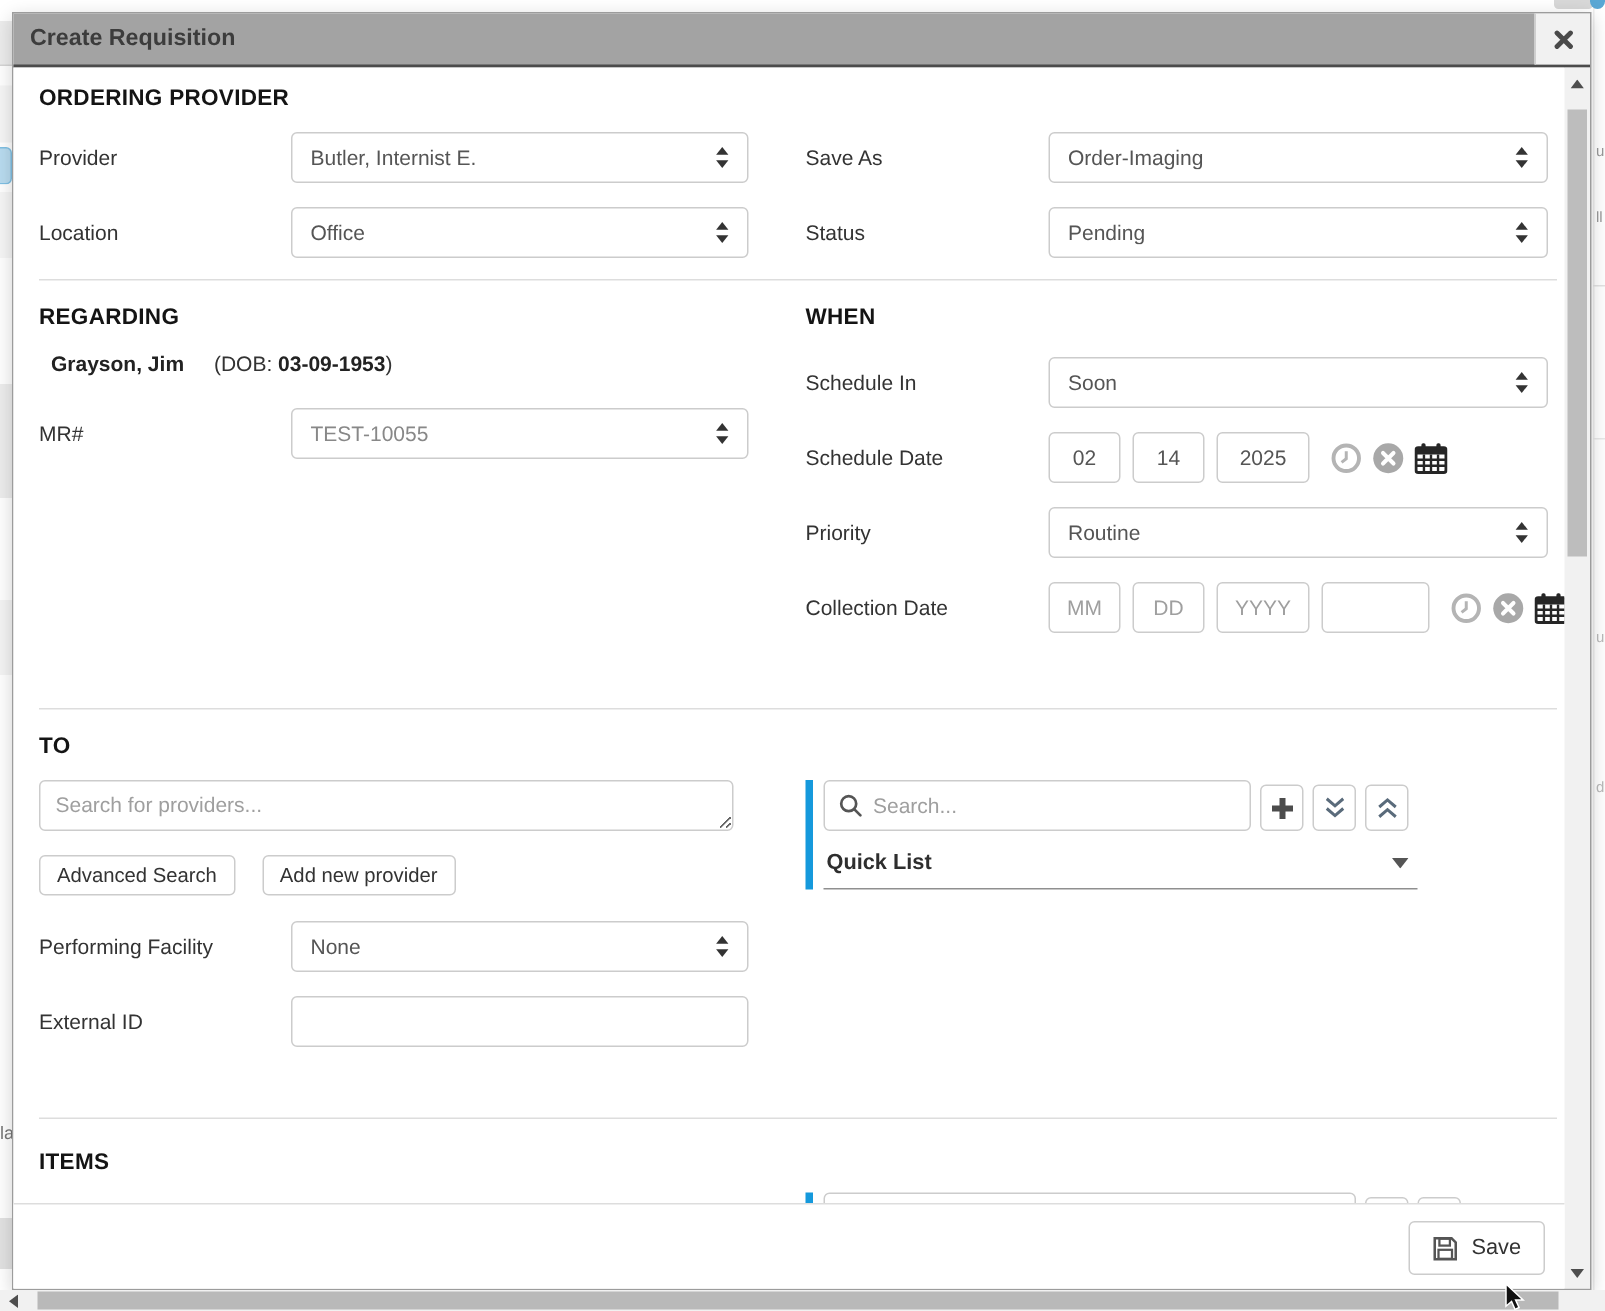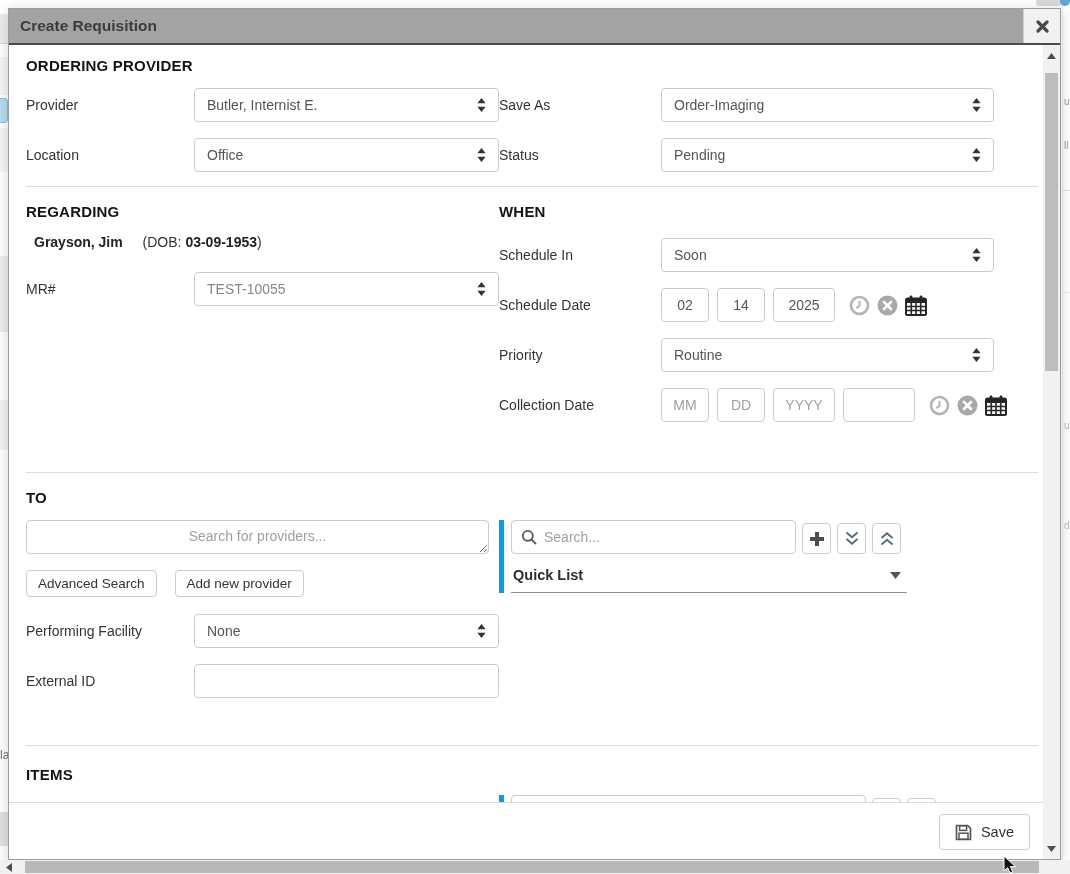--- a/index.html
+++ b/index.html
@@ -53,21 +53,21 @@
   .vscroll { position:absolute; top:36px; right:0; bottom:0; width:17px; background:#f1f1f1; }
   .vscroll .arrow-up, .vscroll .arrow-down {
     position:absolute; left:0; width:17px; height:17px; display:flex; align-items:center; justify-content:center;
   }
   .vscroll .arrow-up { top:2px; } .vscroll .arrow-down { bottom:2px; }
   .vscroll .thumb { position:absolute; left:2px; top:28px; width:13px; height:298px; background:#bdbdbd; }
 
   
   .sec-heading { font-weight:bold; font-size:15px; color:#141414; letter-spacing:.2px; }
   .divider { border-top:1px solid #ddd; }
-  .grid2 { display:grid; grid-template-columns:473px 495px; align-items:start; }
+  .grid2 { display:grid; grid-template-columns:473px 495px; column-gap:38px; align-items:start; }
 
   .frow { display:flex; align-items:center; margin-bottom:16px; }
   .flabel { width:168px; flex-shrink:0; color:#333; font-size:14px; }
   .col-right .flabel { width:162px; }
 
   .fselect {
     flex:1; height:34px; border:1px solid #ccc; border-radius:4px; background:#fff;
     display:flex; align-items:center; justify-content:space-between; padding:0 12px; cursor:pointer;
   }
   .fselect .fvalue { color:#555; font-size:14px; white-space:nowrap; overflow:hidden; }
@@ -85,21 +85,21 @@
   .dicon { display:inline-flex; cursor:pointer; }
 
   .patient-line { margin:14px 0 22px 8px; }
   .patient-name { font-weight:bold; color:#222; margin-right:16px; }
   .patient-dob { color:#333; }
   .patient-dob b { color:#222; }
 
   
   textarea.provider-search {
     width:463px; height:34px; border:1px solid #ccc; border-radius:4px; resize:both;
-    font:14px "Liberation Sans",sans-serif; color:#555; padding:7px 10px; outline:none; display:block;text-align:center;
+    font:14px "Liberation Sans",sans-serif; color:#555; padding:7px 10px; outline:none; display:block;
   }
   .btn {
     display:inline-flex; align-items:center; gap:8px; height:27px; padding:0 11px;
     background:#fff; border:1px solid #ccc; border-radius:4px;
     font:13.5px "Liberation Sans",sans-serif; color:#333; cursor:pointer;
   }
   .btn-row { margin:16px 0 17px; display:flex; gap:18px; }
 
   .side-panel { border-left:5px solid var(--accent,#1599dc); padding-left:7px; }
   .panel-search-row { display:flex; align-items:flex-end; gap:6px; }

